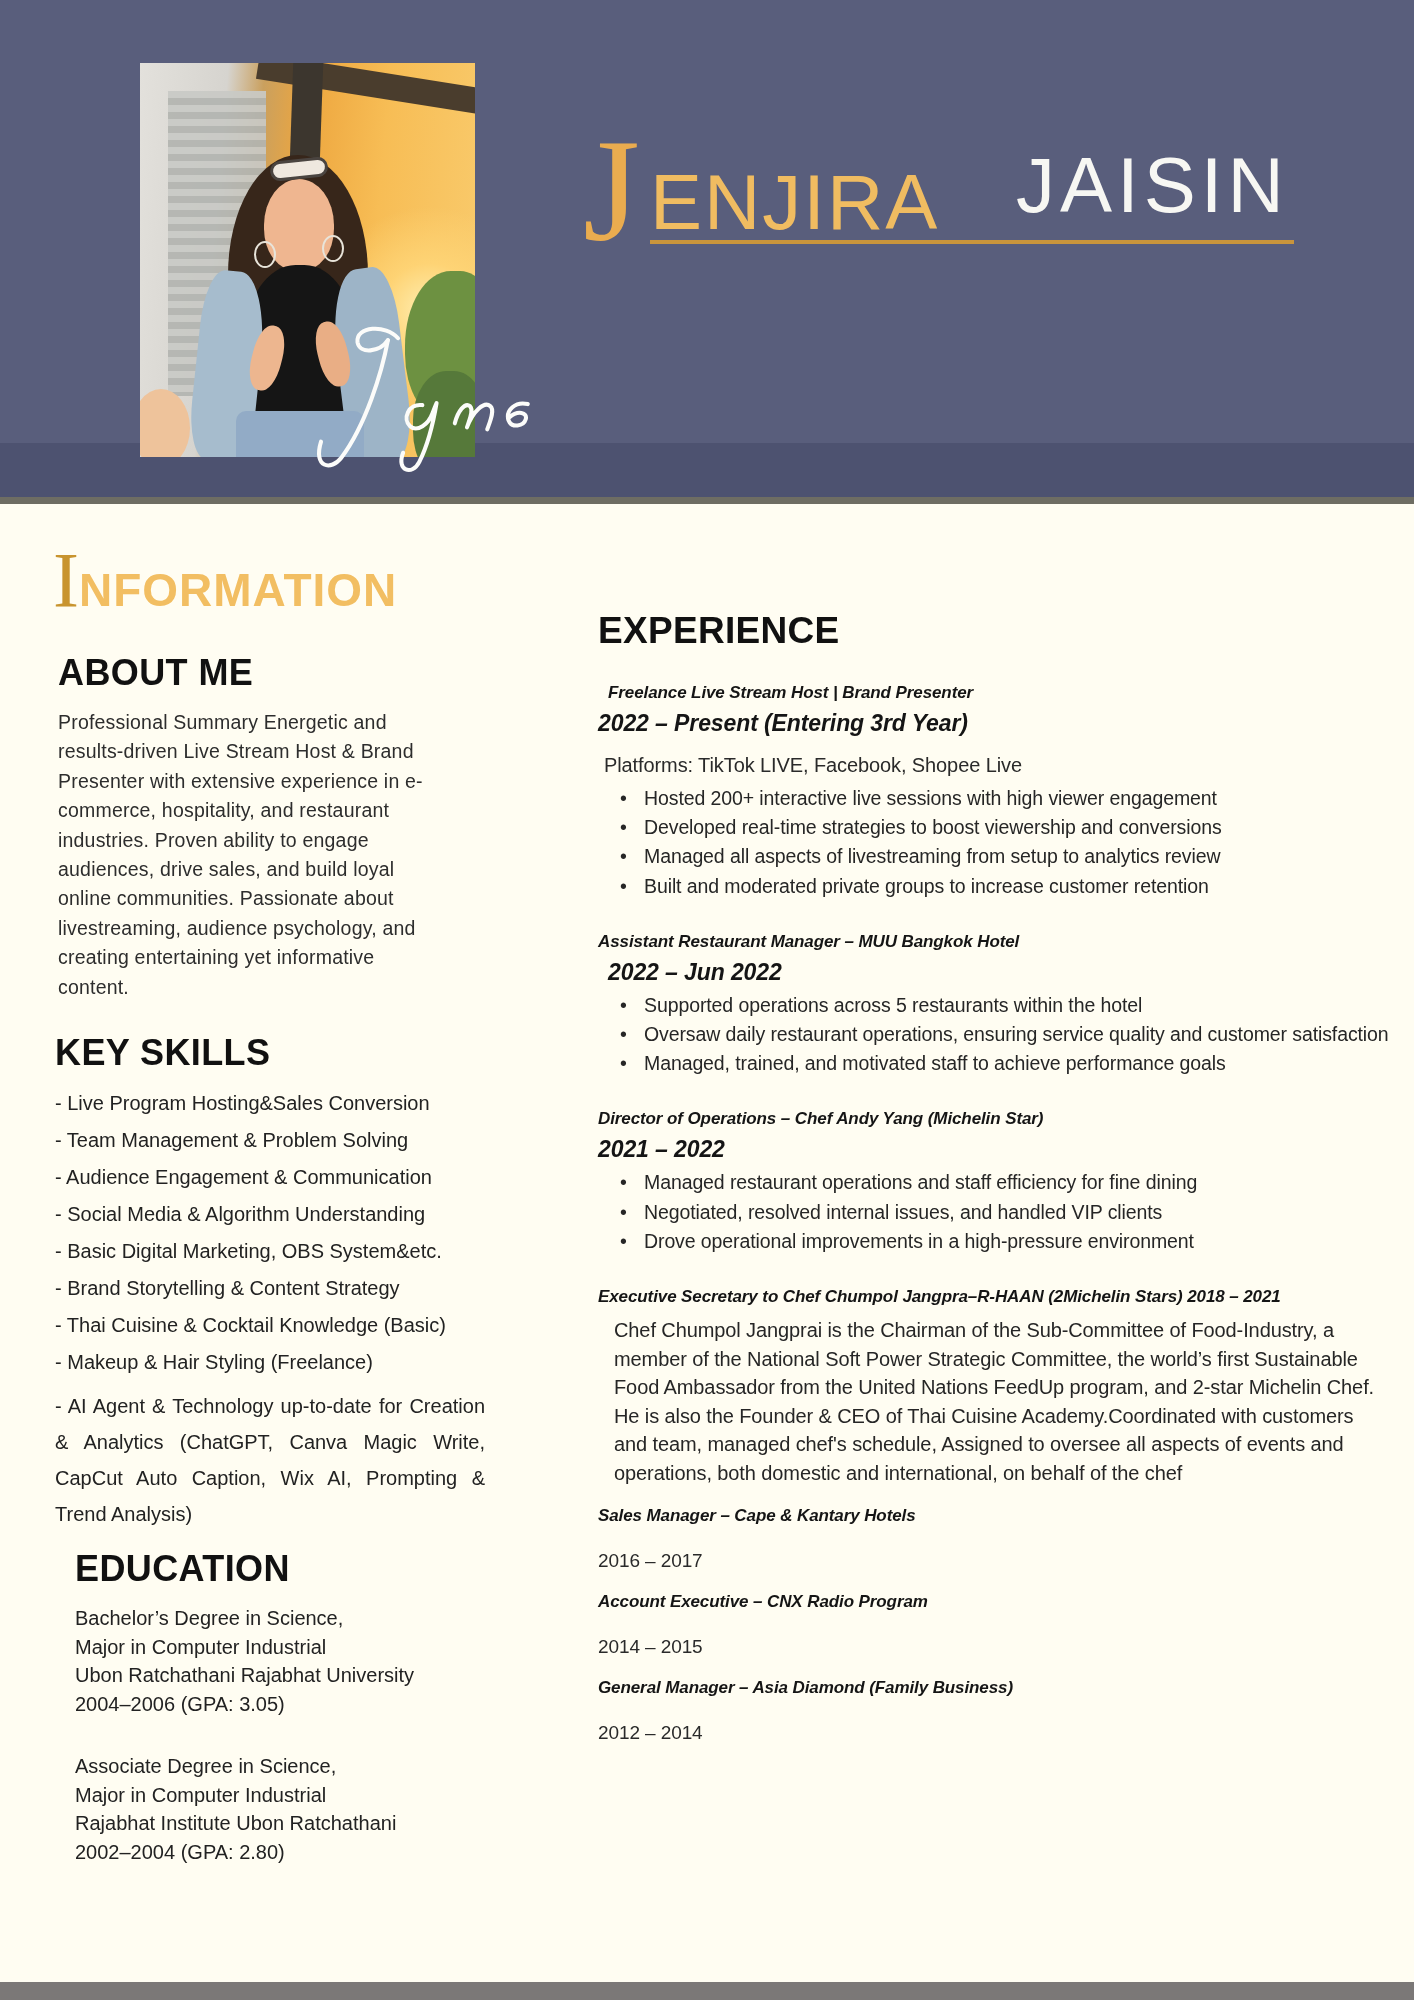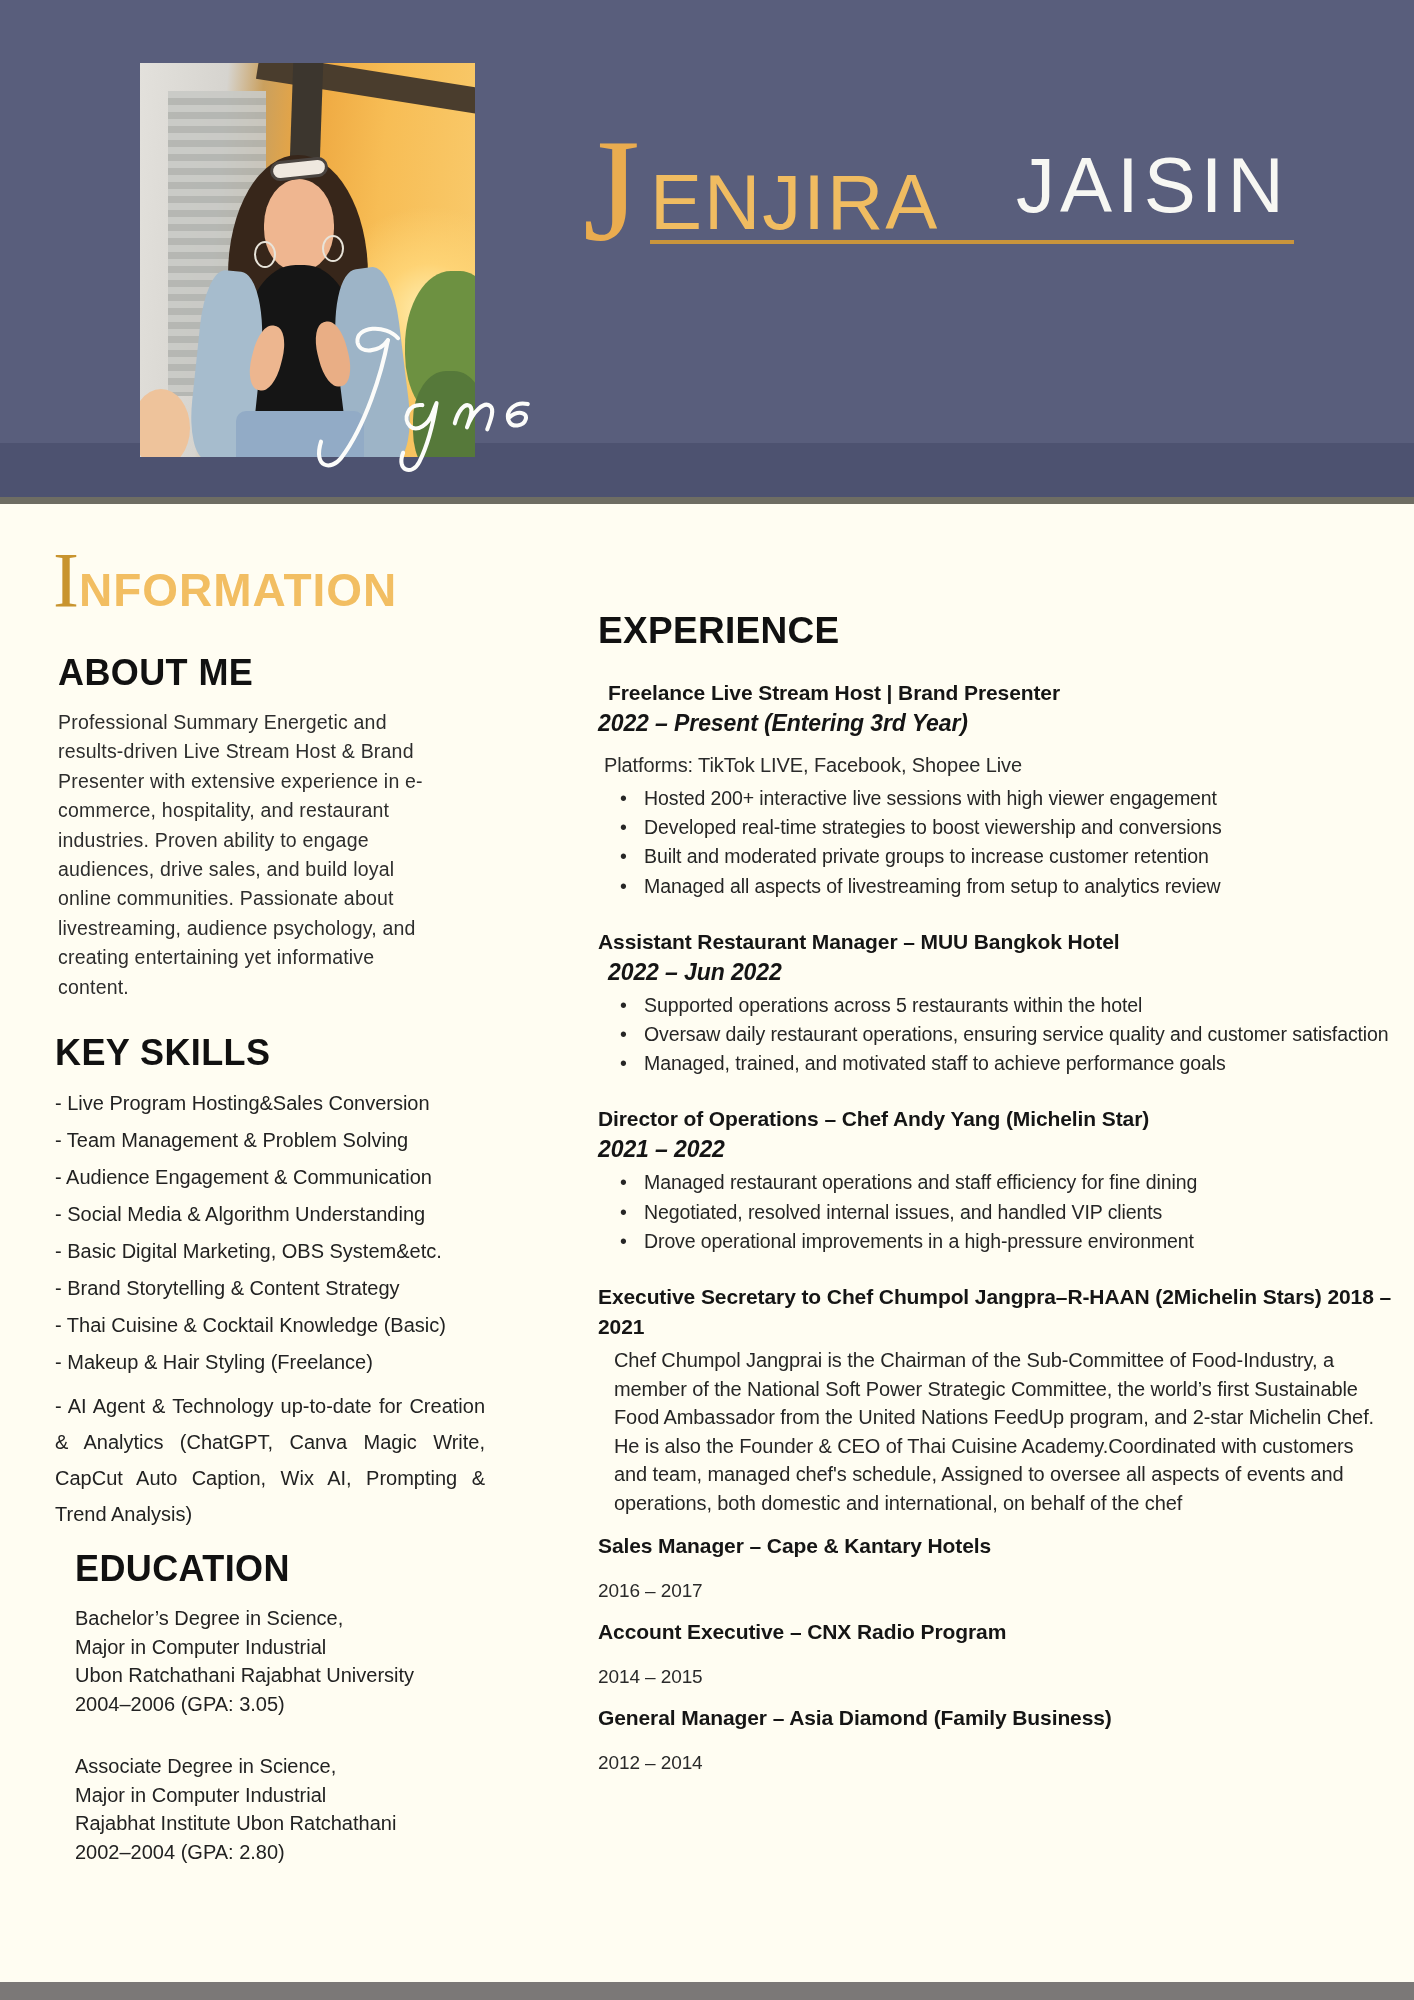--- a/index.html
+++ b/index.html
@@ -71,21 +71,21 @@
 
   .education{ position:absolute; left:75px; top:1548px; width:420px; }
   .education .edu-entry{ margin-top:14px; }
   .education .edu-entry + .edu-entry{ margin-top:34px; }
   .education .edu-line{ font-size:20px; line-height:28.5px; color:#222; }
 
   
   .experience{ position:absolute; left:598px; top:610px; width:800px; letter-spacing:-.1px; }
   .exp-heading{ font-size:37px; font-weight:700; color:#111; letter-spacing:.3px; }
   .job{ margin-top:26px; }
-  .job-title{ font-size:21px; font-weight:700; color:#151515; line-height:30px; }
+  .job-title{ font-size:17px; font-weight:700; font-style:italic; color:#151515; line-height:30px; }
   .job .indent{ padding-left:10px; }
   .job-date{ font-size:23px; font-weight:700; font-style:italic; color:#151515; line-height:30px; }
   .job-sub{ font-size:20px; color:#2a2a2a; line-height:29px; padding-left:6px; margin-top:13px; }
   .job ul{ list-style:none; margin-top:4px; }
   .job li{ position:relative; padding-left:46px; font-size:19.5px; line-height:29.2px; color:#262626; }
   .job li::before{ content:"•"; position:absolute; left:22px; top:0; }
   .job-desc{ margin-top:4px; padding-left:16px; width:778px; font-size:20px; line-height:28.6px; color:#262626; }
   .job-compact{ margin-top:13px; }
   .job-compact .job-date-sm{ font-size:19px; font-weight:400; font-style:normal; line-height:26px; color:#2a2a2a; margin-top:17px; }
 </style>
@@ -177,22 +177,22 @@
   <section class="experience">
     <h2 class="exp-heading">EXPERIENCE</h2>
 
     <div class="job">
       <div class="job-title indent">Freelance Live Stream Host | Brand Presenter</div>
       <div class="job-date">2022 – Present (Entering 3rd Year)</div>
       <div class="job-sub">Platforms: TikTok LIVE, Facebook, Shopee Live</div>
       <ul>
         <li>Hosted 200+ interactive live sessions with high viewer engagement</li>
         <li>Developed real-time strategies to boost viewership and conversions</li>
+        <li>Managed all aspects of livestreaming from setup to analytics review</li>
         <li>Built and moderated private groups to increase customer retention</li>
-        <li>Managed all aspects of livestreaming from setup to analytics review</li>
       </ul>
     </div>
 
     <div class="job">
       <div class="job-title">Assistant Restaurant Manager – MUU Bangkok Hotel</div>
       <div class="job-date indent">2022 – Jun 2022</div>
       <ul>
         <li>Supported operations across 5 restaurants within the hotel</li>
         <li>Oversaw daily restaurant operations, ensuring service quality and customer satisfaction</li>
         <li>Managed, trained, and motivated staff to achieve performance goals</li>

